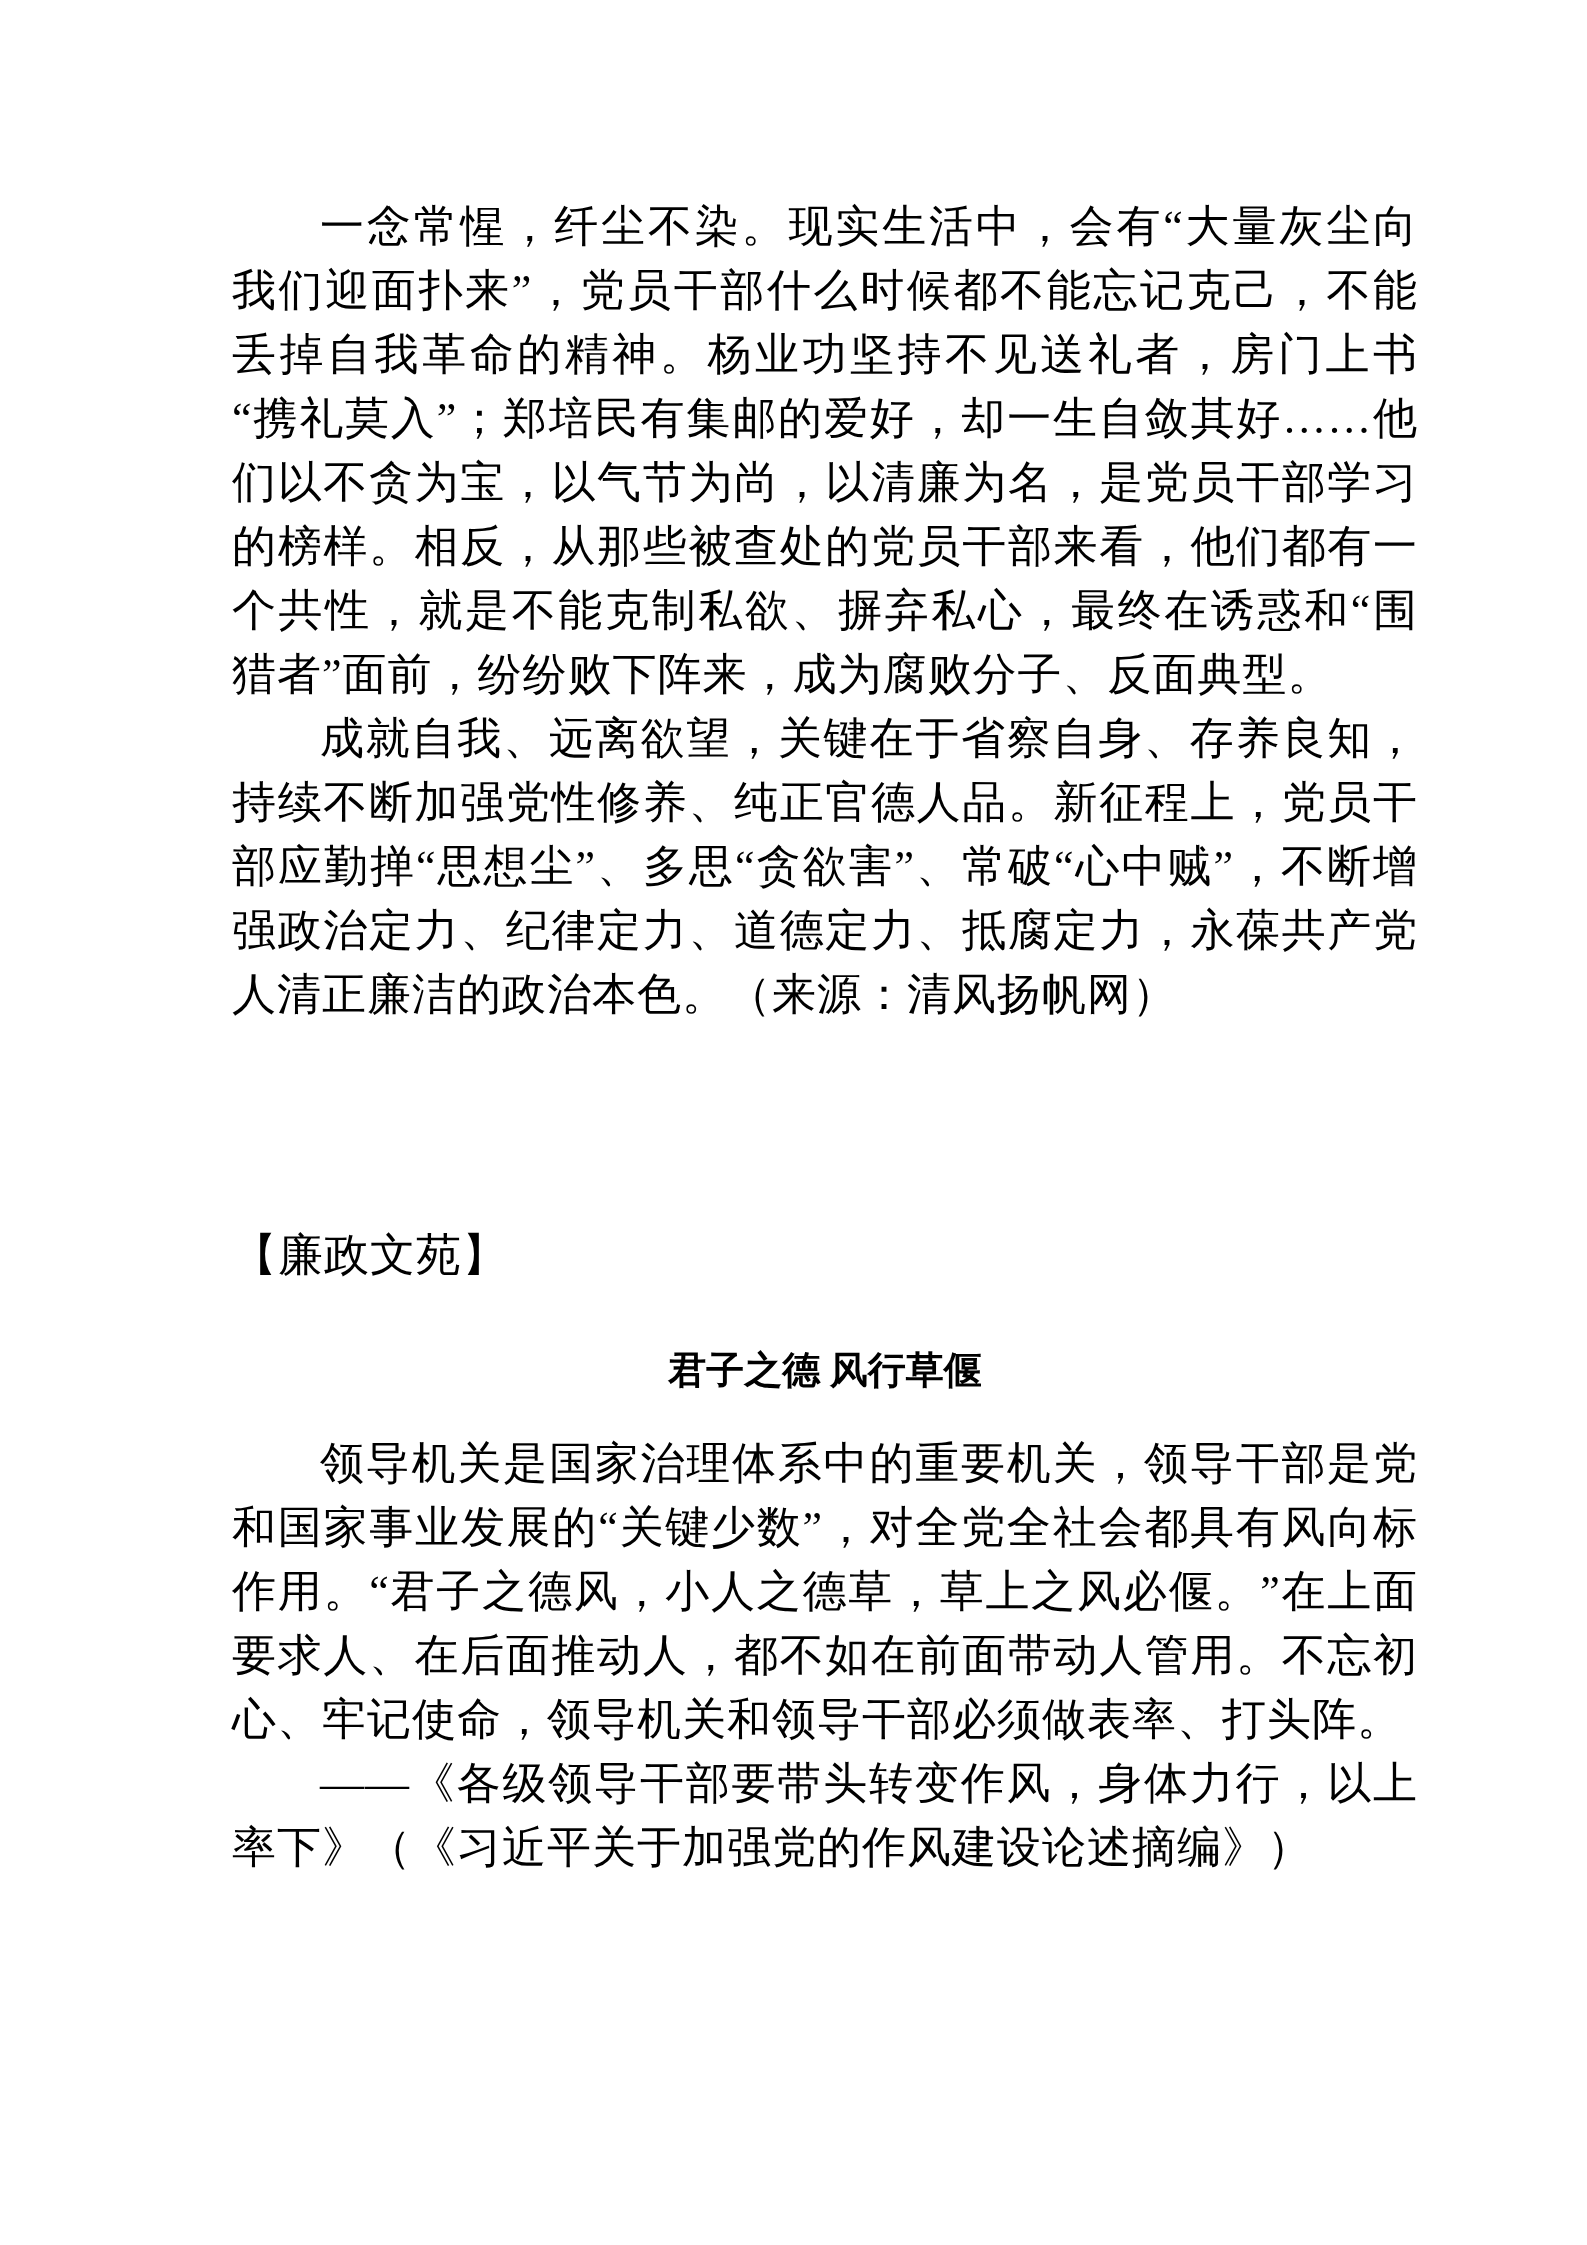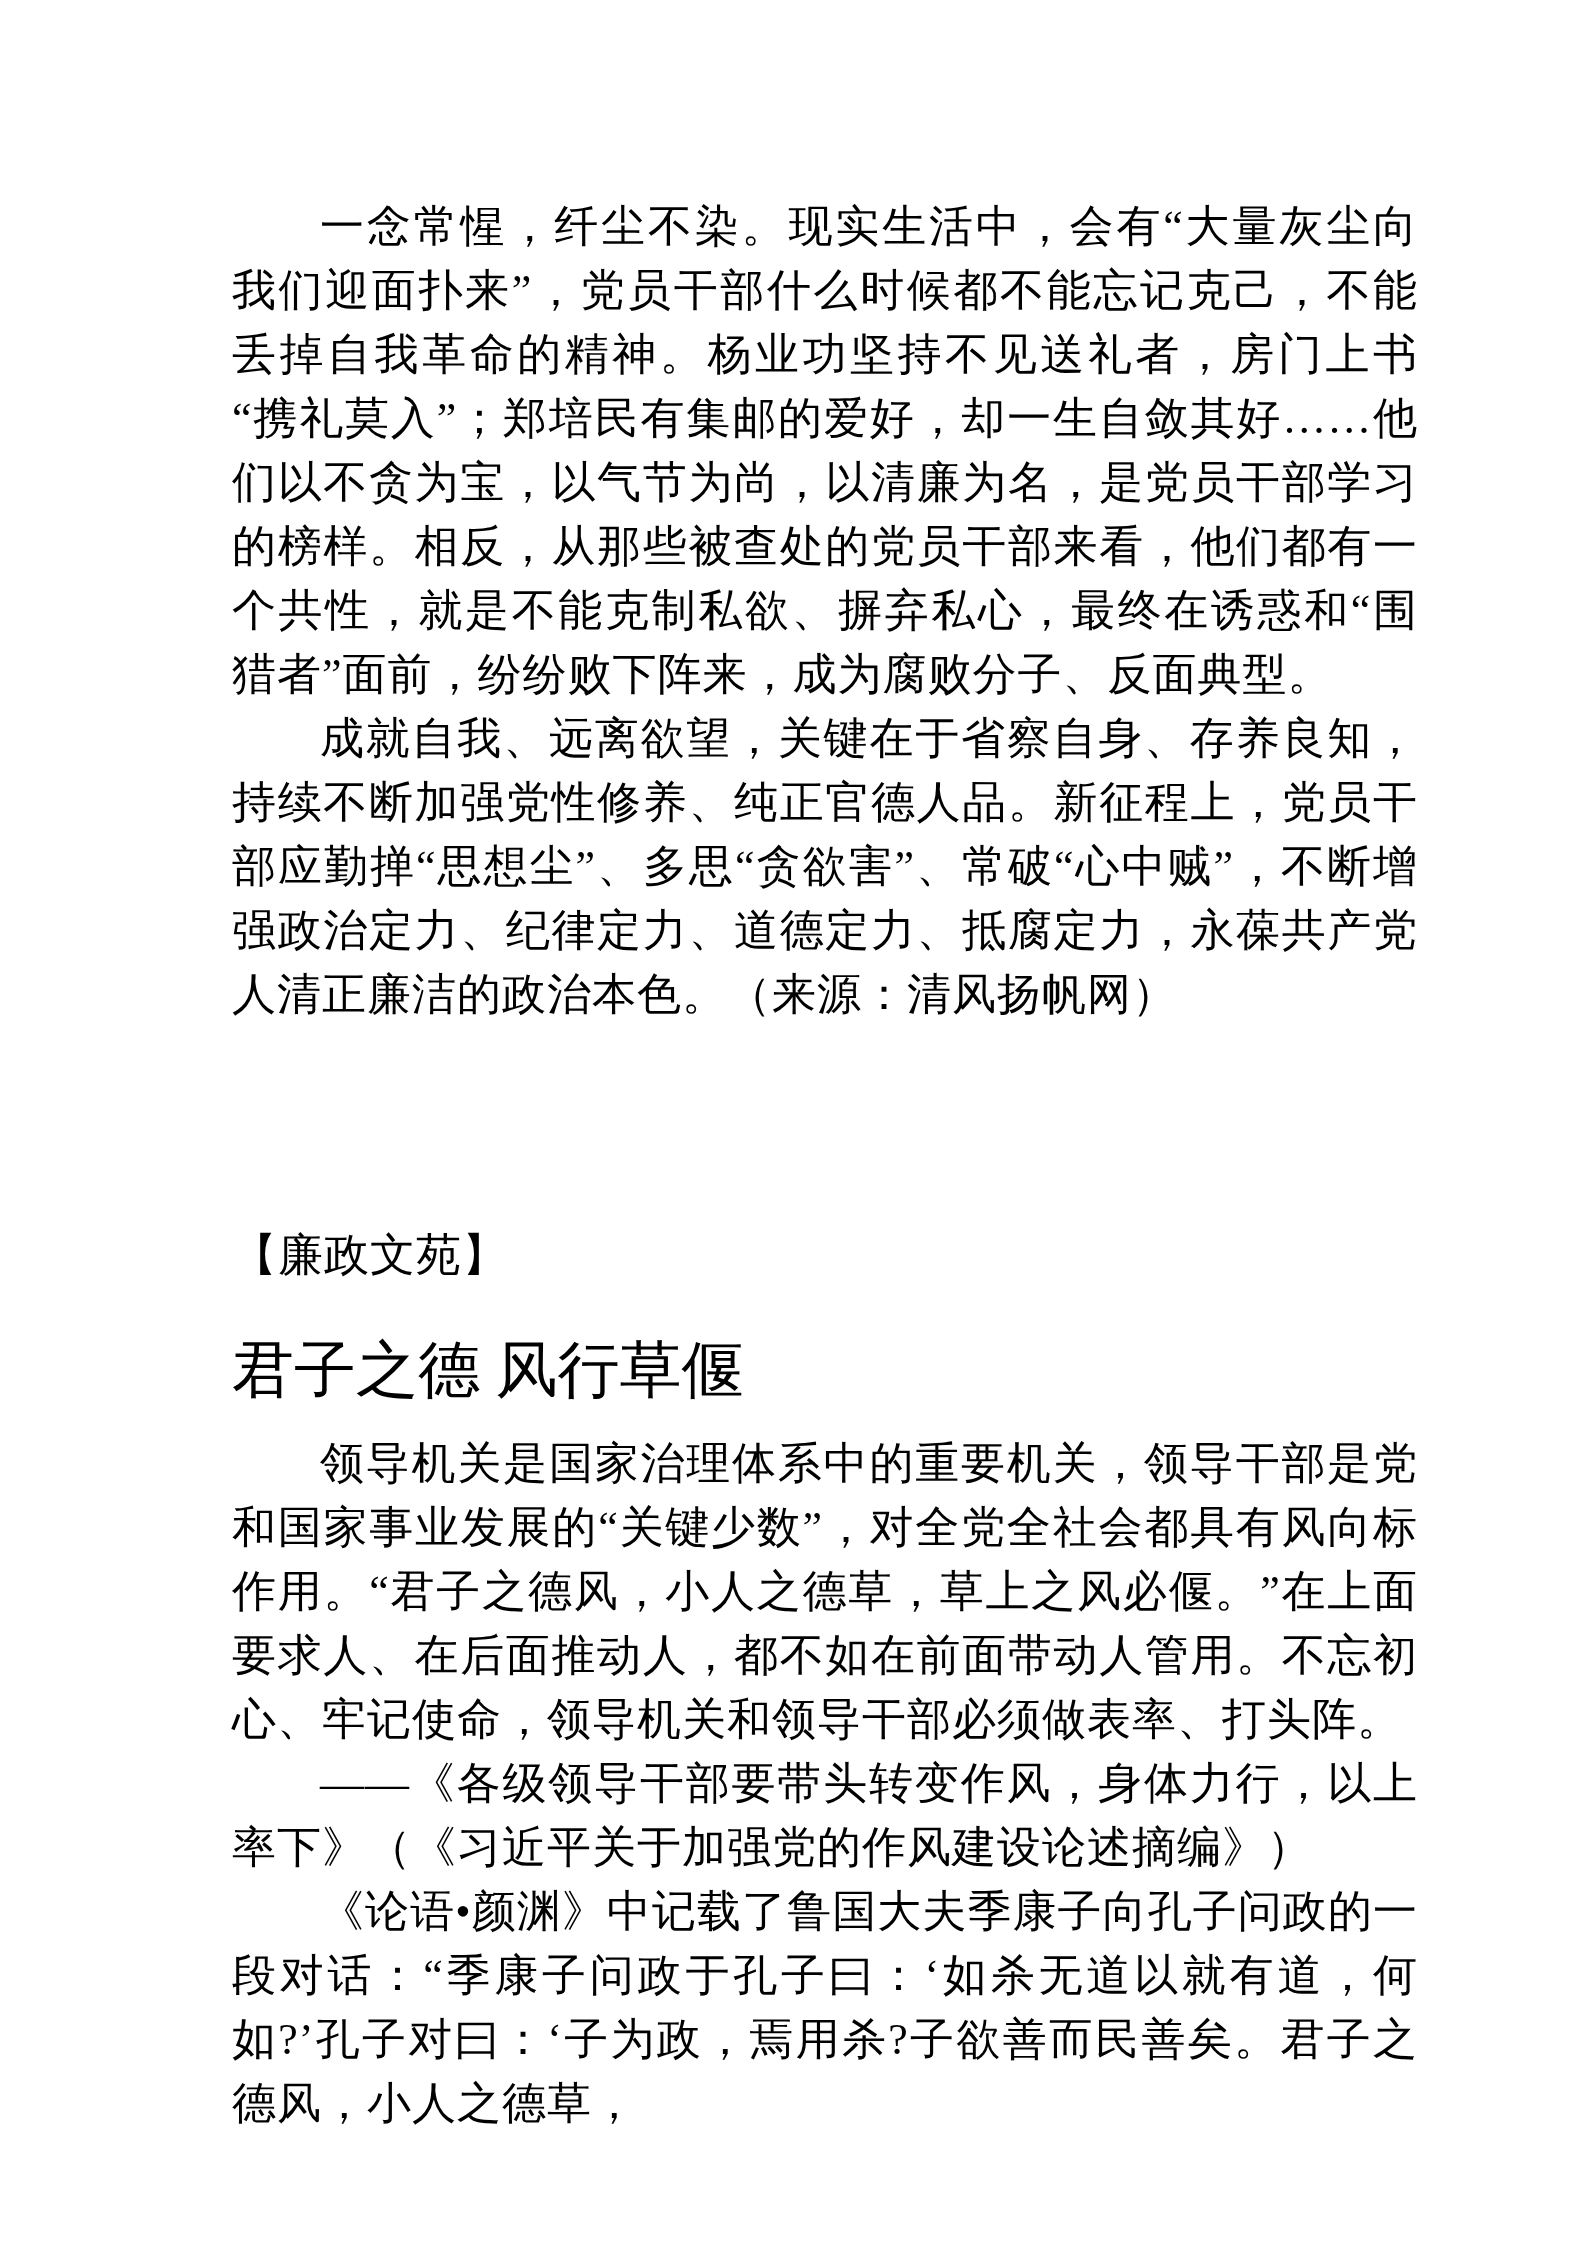--- a/index.html
+++ b/index.html
@@ -33,23 +33,24 @@
   .section-header {
     margin: 196px 0 0 0;
     font-size: 45px;
     line-height: 64px;
     text-indent: 0;
     text-align: left;
     font-weight: normal;
   }
   .article-title {
     margin: 48px 0 0 0;
-    font-size: 62px;
+    font-size: 38px;
     line-height: 70px;
-    font-weight: normal;
+    font-weight: bold;
+    text-align: center;
     text-indent: 0;
   }
   .after-title {
     margin-top: 27px;
   }
   .page-footer {
     position: absolute;
     left: 0;
     top: 2078px;
     width: 100%;
@@ -62,16 +63,15 @@
 <body>
 
 <div class="page">
   <div class="text-block">
     <p class="body-para">一念常惺，纤尘不染。现实生活中，会有“大量灰尘向我们迎面扑来”，党员干部什么时候都不能忘记克己，不能丢掉自我革命的精神。杨业功坚持不见送礼者，房门上书“携礼莫入”；郑培民有集邮的爱好，却一生自敛其好……他们以不贪为宝，以气节为尚，以清廉为名，是党员干部学习的榜样。相反，从那些被查处的党员干部来看，他们都有一个共性，就是不能克制私欲、摒弃私心，最终在诱惑和“围猎者”面前，纷纷败下阵来，成为腐败分子、反面典型。</p>
     <p class="body-para">成就自我、远离欲望，关键在于省察自身、存养良知，持续不断加强党性修养、纯正官德人品。新征程上，党员干部应勤掸“思想尘”、多思“贪欲害”、常破“心中贼”，不断增强政治定力、纪律定力、道德定力、抵腐定力，永葆共产党人清正廉洁的政治本色。（来源：清风扬帆网）</p>
     <p class="body-para section-header">【廉政文苑】</p>
     <h1 class="article-title">君子之德 风行草偃</h1>
     <p class="body-para after-title">领导机关是国家治理体系中的重要机关，领导干部是党和国家事业发展的“关键少数”，对全党全社会都具有风向标作用。“君子之德风，小人之德草，草上之风必偃。”在上面要求人、在后面推动人，都不如在前面带动人管用。不忘初心、牢记使命，领导机关和领导干部必须做表率、打头阵。</p>
     <p class="body-para">——《各级领导干部要带头转变作风，身体力行，以上率下》（《习近平关于加强党的作风建设论述摘编》）</p>
-    <p class="body-para">《论语•颜渊》中记载了鲁国大夫季康子向孔子问政的一段对话：“季康子问政于孔子曰：‘如杀无道以就有道，何如?’孔子对曰：‘子为政，焉用杀?子欲善而民善矣。君子之德风，小人之德草，</p>
   </div>
 
 </div>
 
 </body></html>

